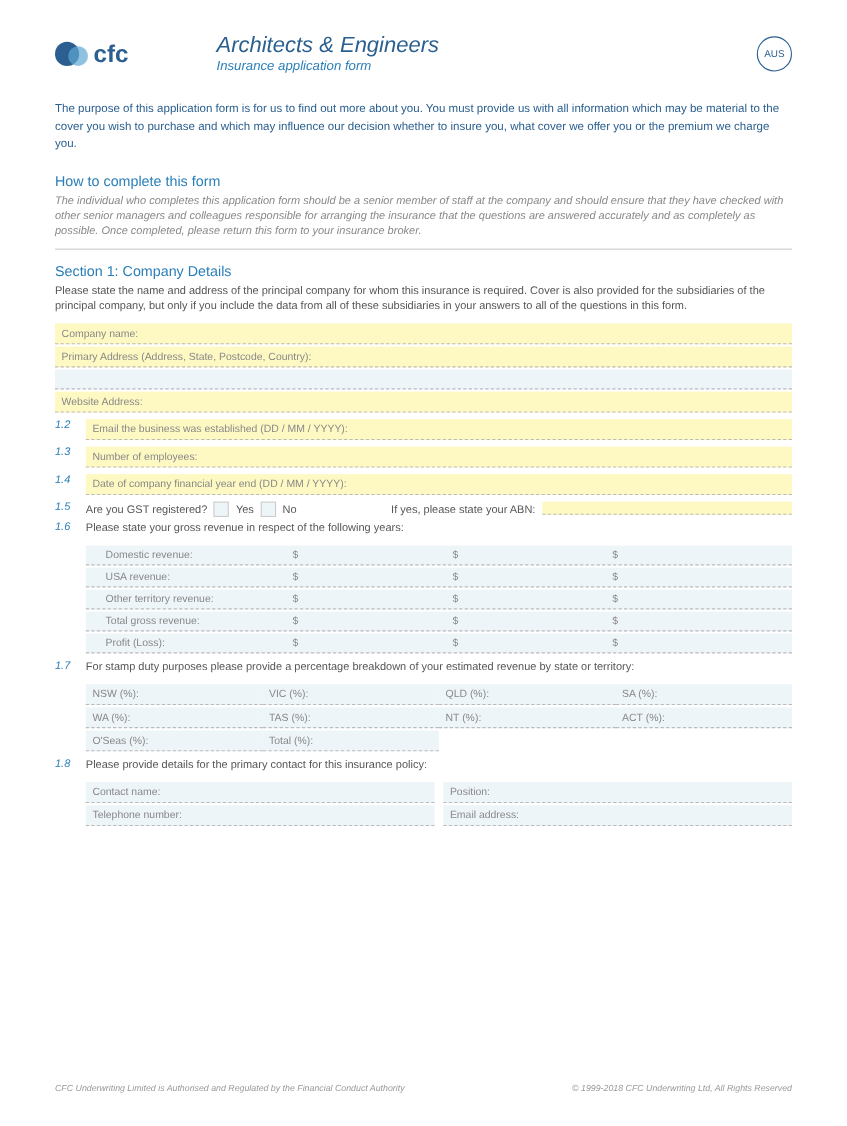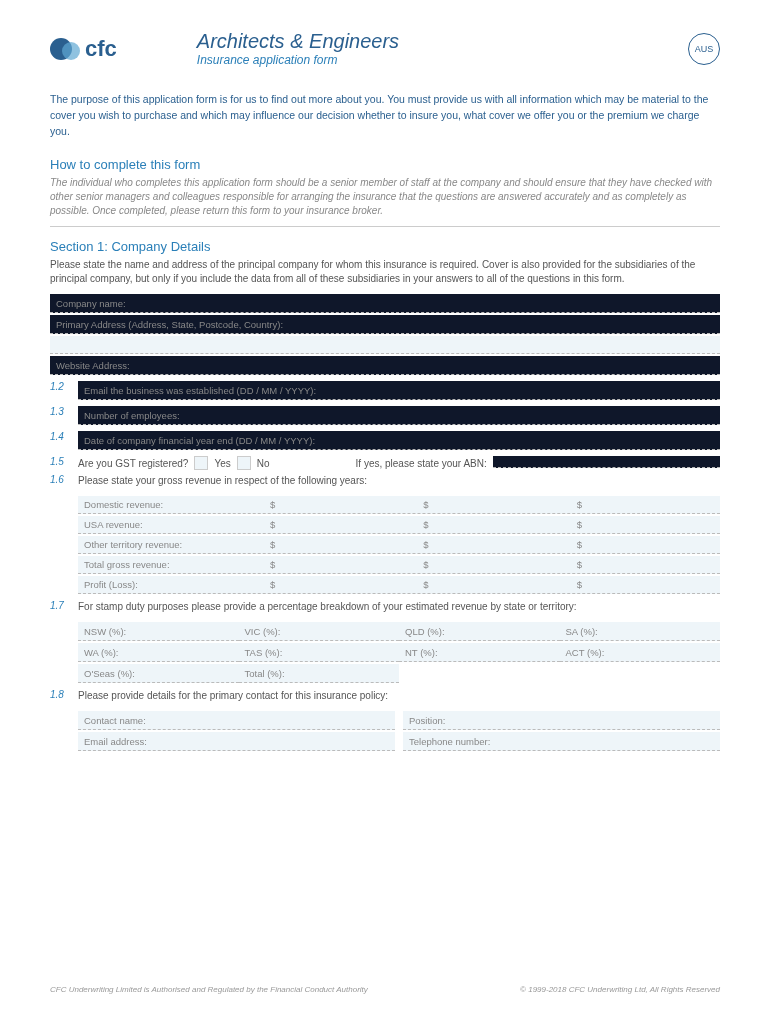--- a/index.html
+++ b/index.html
@@ -112,21 +112,21 @@
   font-size: 10px;
   color: #555;
 }
 .qtext {
   margin-bottom: 8px;
   line-height: 1.4;
 }
 .field-row {
   display: flex;
   align-items: center;
-  background: #0f172a;
+  background: #fef9c3;
   border-bottom: 1px dashed #bbb;
   padding: 3px 6px;
   margin-bottom: 2px;
   min-height: 18px;
 }
 .field-label {
   color: #888;
   font-size: 9.5px;
   white-space: nowrap;
 }
@@ -159,23 +159,22 @@
 .rev-header {
   display: flex;
   padding: 2px 6px;
 }
 .rev-header .col1 { width: 170px; }
 .rev-header .col { flex: 1; font-size: 9.5px; color: #555; }
 .rev-row {
   display: flex;
   background: #eef5f9;
   border-bottom: 1px dashed #bbb;
-  padding: 3px 6px;
+  padding: 3px 18px;
   margin-bottom: 2px;
-  gap: 16px;
 }
 .rev-row .col1 { width: 170px; color: #888; font-size: 9.5px; }
 .rev-row .col { flex: 1; color: #888; font-size: 9.5px; }
 .state-grid {
   display: flex;
   flex-wrap: wrap;
   gap: 0;
 }
 .state-cell {
   width: 25%;
@@ -399,25 +398,25 @@
           <span class="field-label">Contact name:</span>
           <span class="field-input"></span>
         </div>
       <div class="contact-cell">
           <span class="field-label">Position:</span>
           <span class="field-input"></span>
         </div>
     </div>
     <div class="contact-row">
       <div class="contact-cell">
+          <span class="field-label">Telephone number:</span>
+          <span class="field-input"></span>
+        </div>
+      <div class="contact-cell">
           <span class="field-label">Email address:</span>
-          <span class="field-input"></span>
-        </div>
-      <div class="contact-cell">
-          <span class="field-label">Telephone number:</span>
           <span class="field-input"></span>
         </div>
     </div>
   </div>
 </div>
 
 <div class="footer">
   <span>CFC Underwriting Limited is Authorised and Regulated by the Financial Conduct Authority</span>
   <span>© 1999-2018 CFC Underwriting Ltd, All Rights Reserved</span>
 </div>

